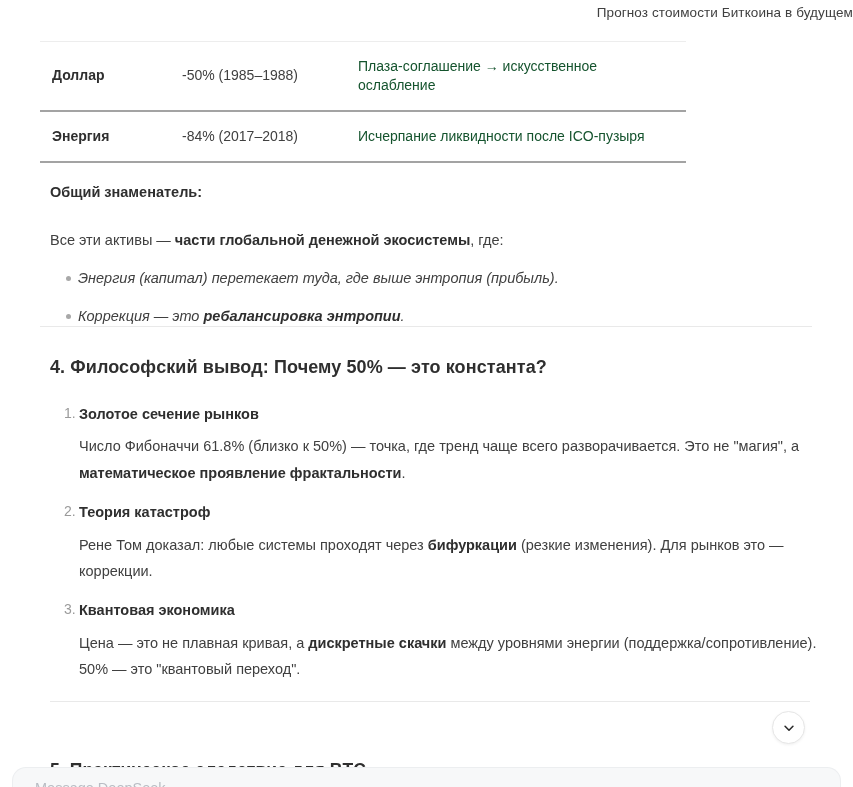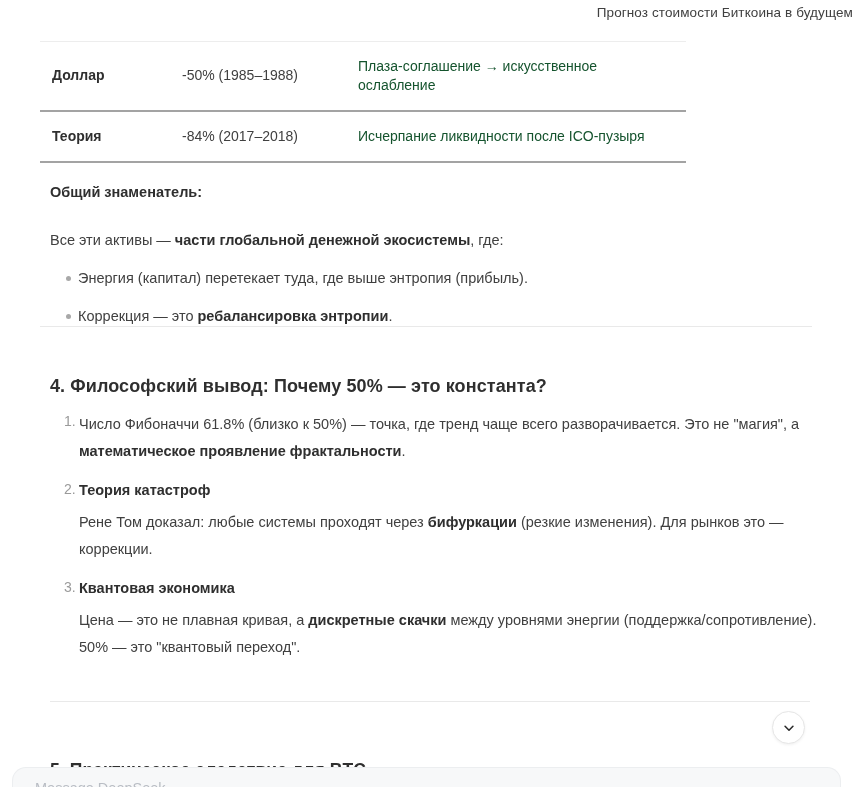--- a/index.html
+++ b/index.html
@@ -81,20 +81,21 @@
   .lead-text {
     margin-top: 26px;
     color: #404040;
   }
   b, strong { font-weight: 700; color: #2f2f2f; }
 
   ul.bullets {
     list-style: none;
     margin: 16px 0 0 0;
     padding: 0;
+    font-style: italic;
   }
   ul.bullets > li {
     position: relative;
     padding-left: 28px;
     margin-bottom: 17px;
     font-size: 14.5px;
     line-height: 1.5;
     color: #404040;
   }
   ul.bullets > li::before {
@@ -131,21 +132,21 @@
   
   .section-heading {
     position: absolute;
     left: 50px;
     font-size: 18px;
     font-weight: 700;
     color: #2f2f2f;
     letter-spacing: 0.1px;
     margin: 0;
   }
-  .section-heading.h4 { top: 376px; }
+  .section-heading.h4 { top: 357px; }
   .section-heading.h5 { top: 760px; font-size: 17.5px; }
 
   
   ol.steps {
     position: absolute;
     left: 50px;
     top: 403px;
     width: 760px;
     list-style: none;
     margin: 0;
@@ -230,21 +231,21 @@
   <div class="table-caption">Прогноз стоимости Биткоина в будущем</div>
 
   <table class="data-table">
     <tbody>
       <tr>
         <td class="c-name">Доллар</td>
         <td class="c-val">-50% (1985–1988)</td>
         <td class="c-desc">Плаза-соглашение → искусственное ослабление</td>
       </tr>
       <tr>
-        <td class="c-name">Теория</td>
+        <td class="c-name">Энергия</td>
         <td class="c-val">-84% (2017–2018)</td>
         <td class="c-desc">Исчерпание ликвидности после ICO-пузыря</td>
       </tr>
     </tbody>
   </table>
 
   <div class="prose">
     <p class="para lead-bold">Общий знаменатель:</p>
     <p class="para lead-text"><span>Все эти активы — </span><b>части глобальной денежной экосистемы</b><span>, где:</span></p>
 
@@ -254,20 +255,21 @@
     </ul>
   </div>
 
   <hr class="divider d1">
 
   <h2 class="section-heading h4">4. Философский вывод: Почему 50% — это константа?</h2>
 
   <ol class="steps">
     <li>
       <span class="marker">1.</span>
+      <span class="item-title">Золотое сечение рынков</span>
       <span class="item-body"><span>Число Фибоначчи 61.8% (близко к 50%) — точка, где тренд чаще всего разворачивается. Это не "магия", а </span><b>математическое проявление фрактальности</b><span>.</span></span>
     </li>
     <li>
       <span class="marker">2.</span>
       <span class="item-title">Теория катастроф</span>
       <span class="item-body"><span>Рене Том доказал: любые системы проходят через </span><b>бифуркации</b><span> (резкие изменения). Для рынков это — коррекции.</span></span>
     </li>
     <li>
       <span class="marker">3.</span>
       <span class="item-title">Квантовая экономика</span>

